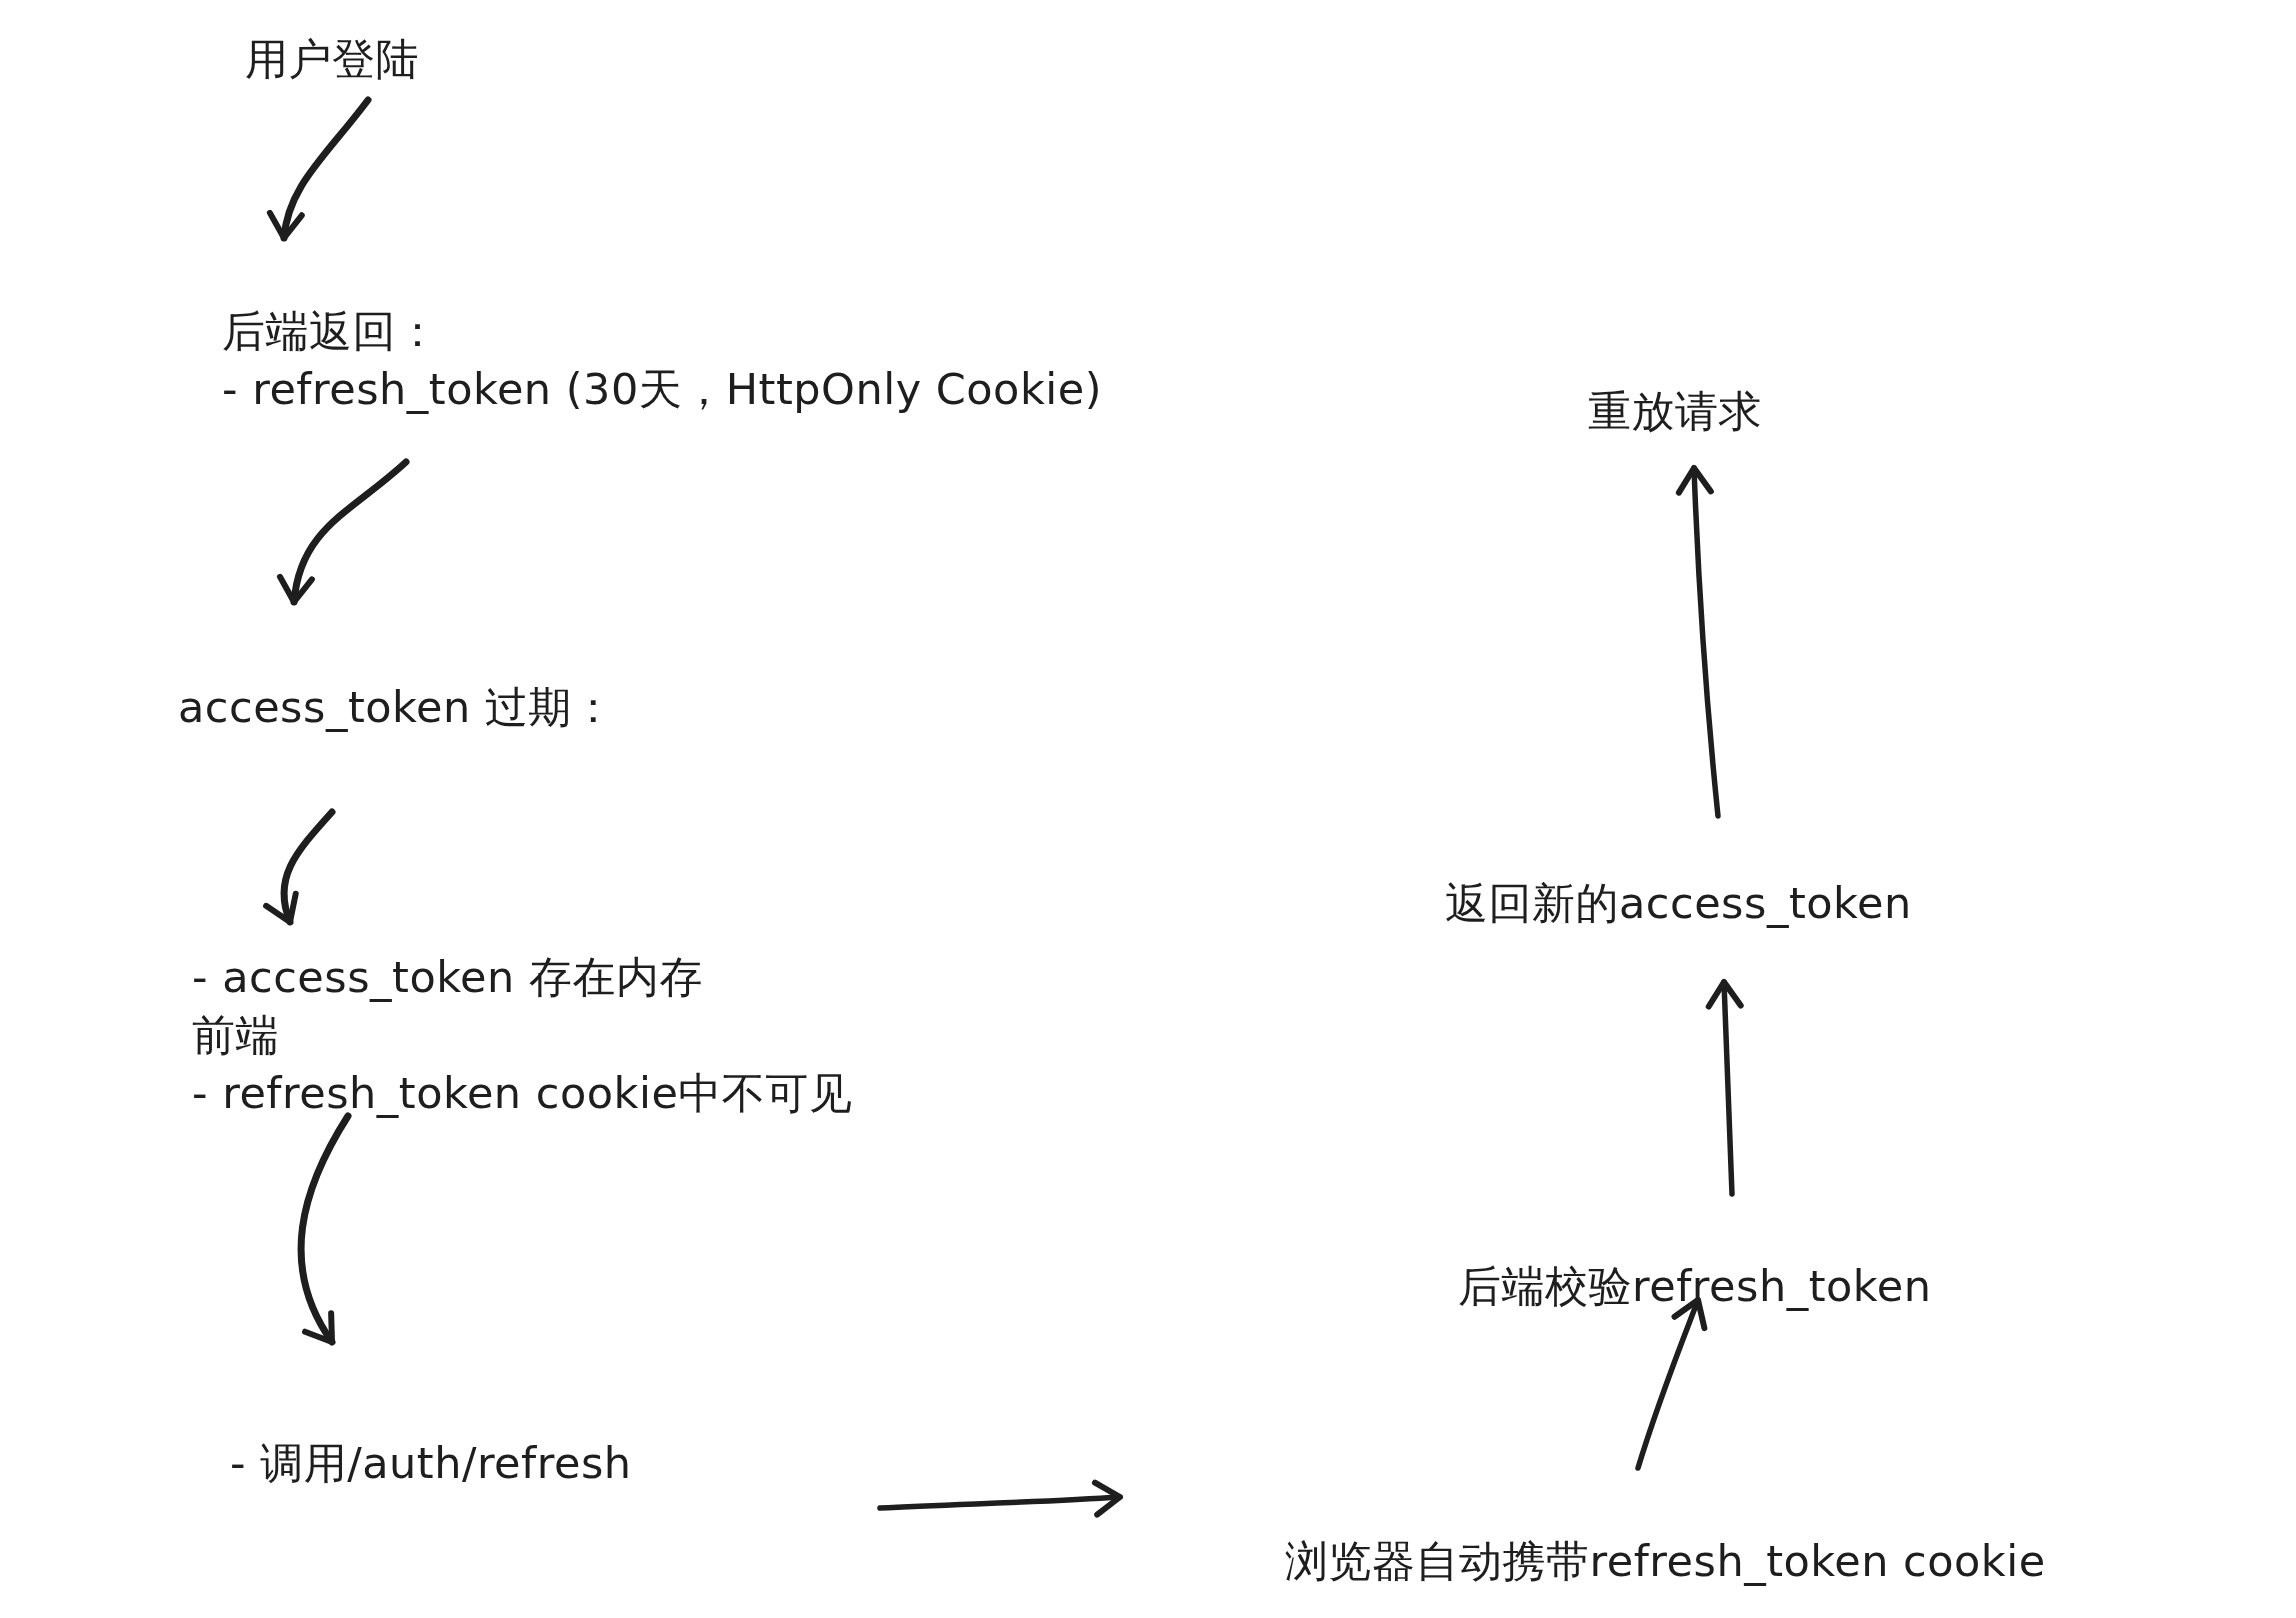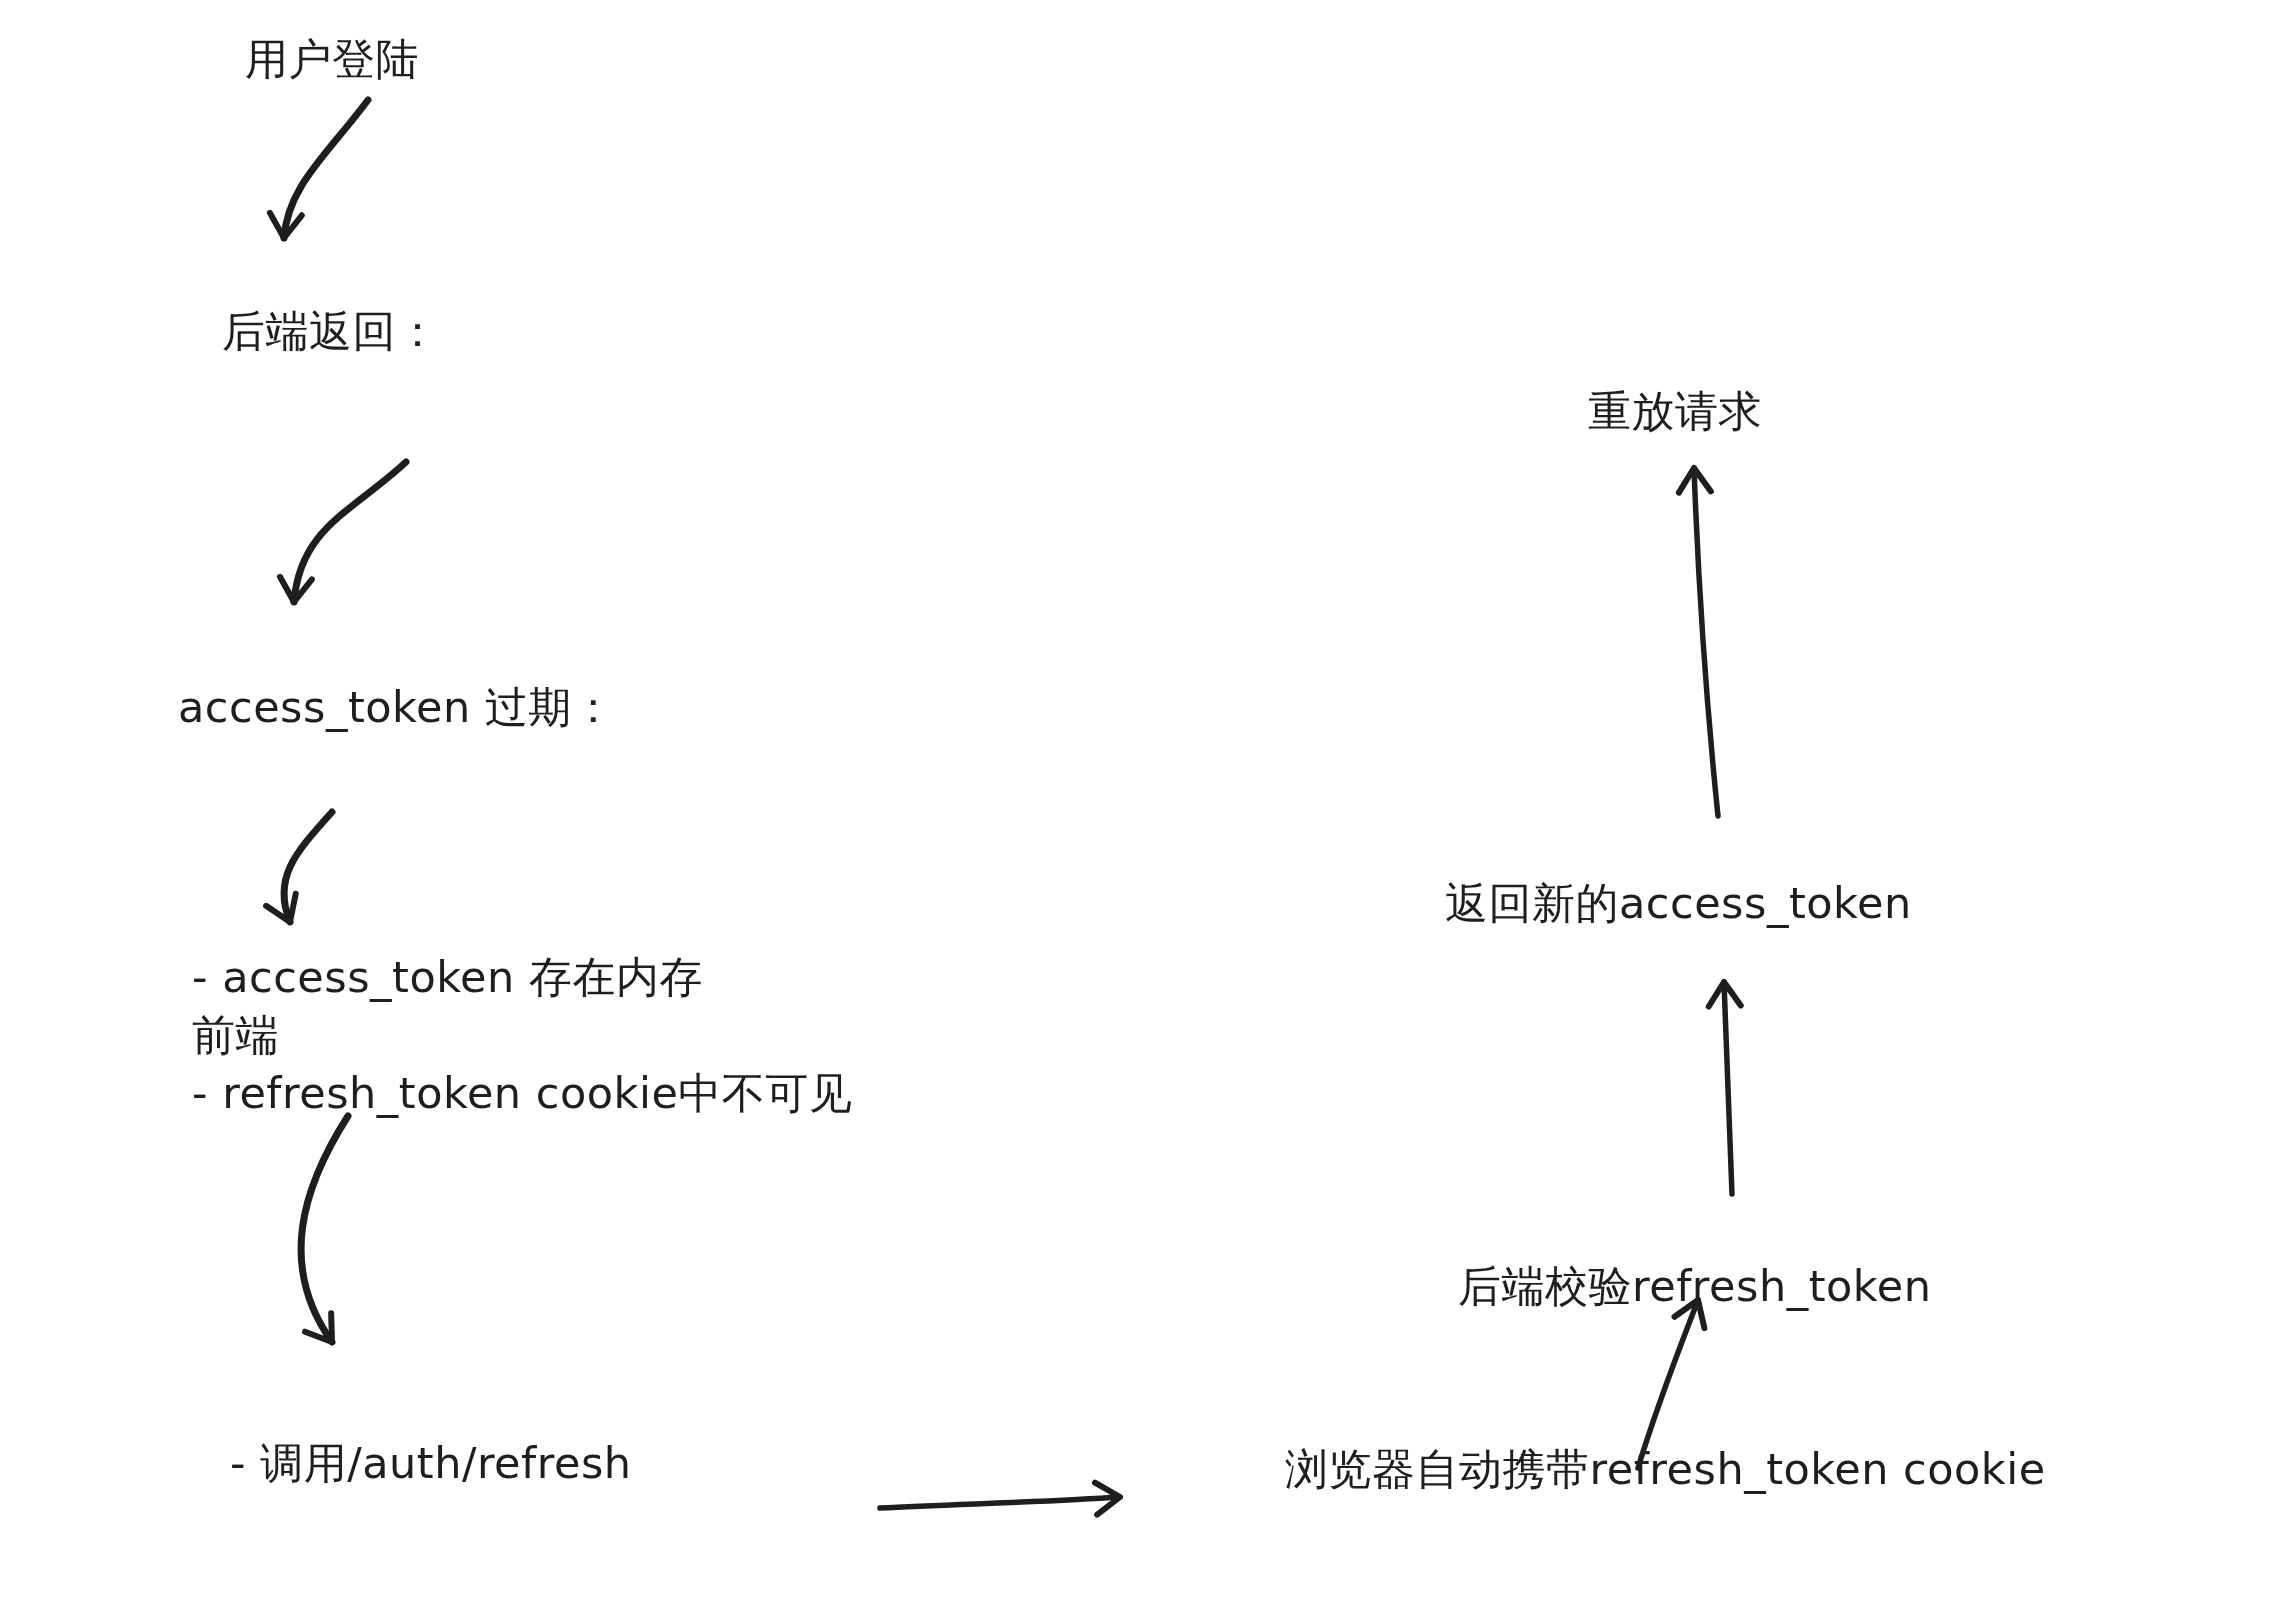--- a/index.html
+++ b/index.html
@@ -63,37 +63,38 @@
     <path class="wire w6" d="M 1732 1194 C 1729 1120, 1726 1048, 1724 982" marker-end="url(#ah)"></path>
     <path class="wire w6" d="M 1718 816 C 1706 700, 1698 576, 1694 468" marker-end="url(#ah)"></path>
   </svg>
 
   <div class="node" style="left:245px; top:30px;">
     <span class="line">用户登陆</span>
   </div>
 
   <div class="node" style="left:222px; top:278px;margin-top:24px;">
     <span class="line">后端返回：</span>
+    <span class="line">- refresh_token (30天，HttpOnly Cookie)</span>
   </div>
 
   <div class="node" style="left:178px; top:678px;">
     <span class="line">access_token 过期：</span>
   </div>
 
   <div class="node" style="left:192px; top:948px;">
     <span class="line">- access_token 存在内存</span>
     <span class="line">前端</span>
     <span class="line">- refresh_token cookie中不可见</span>
   </div>
 
   <div class="node" style="left:230px; top:1434px;">
     <span class="line">- 调用/auth/refresh</span>
   </div>
 
-  <div class="node" style="left:1285px; top:1440px;">
+  <div class="node" style="left:1285px; top:1532px;">
     <span class="line">浏览器自动携带refresh_token cookie</span>
   </div>
 
   <div class="node" style="left:1458px; top:1224px;margin-top:33px;">
     <span class="line">后端校验refresh_token</span>
   </div>
 
   <div class="node" style="left:1445px; top:874px;">
     <span class="line">返回新的access_token</span>
   </div>

